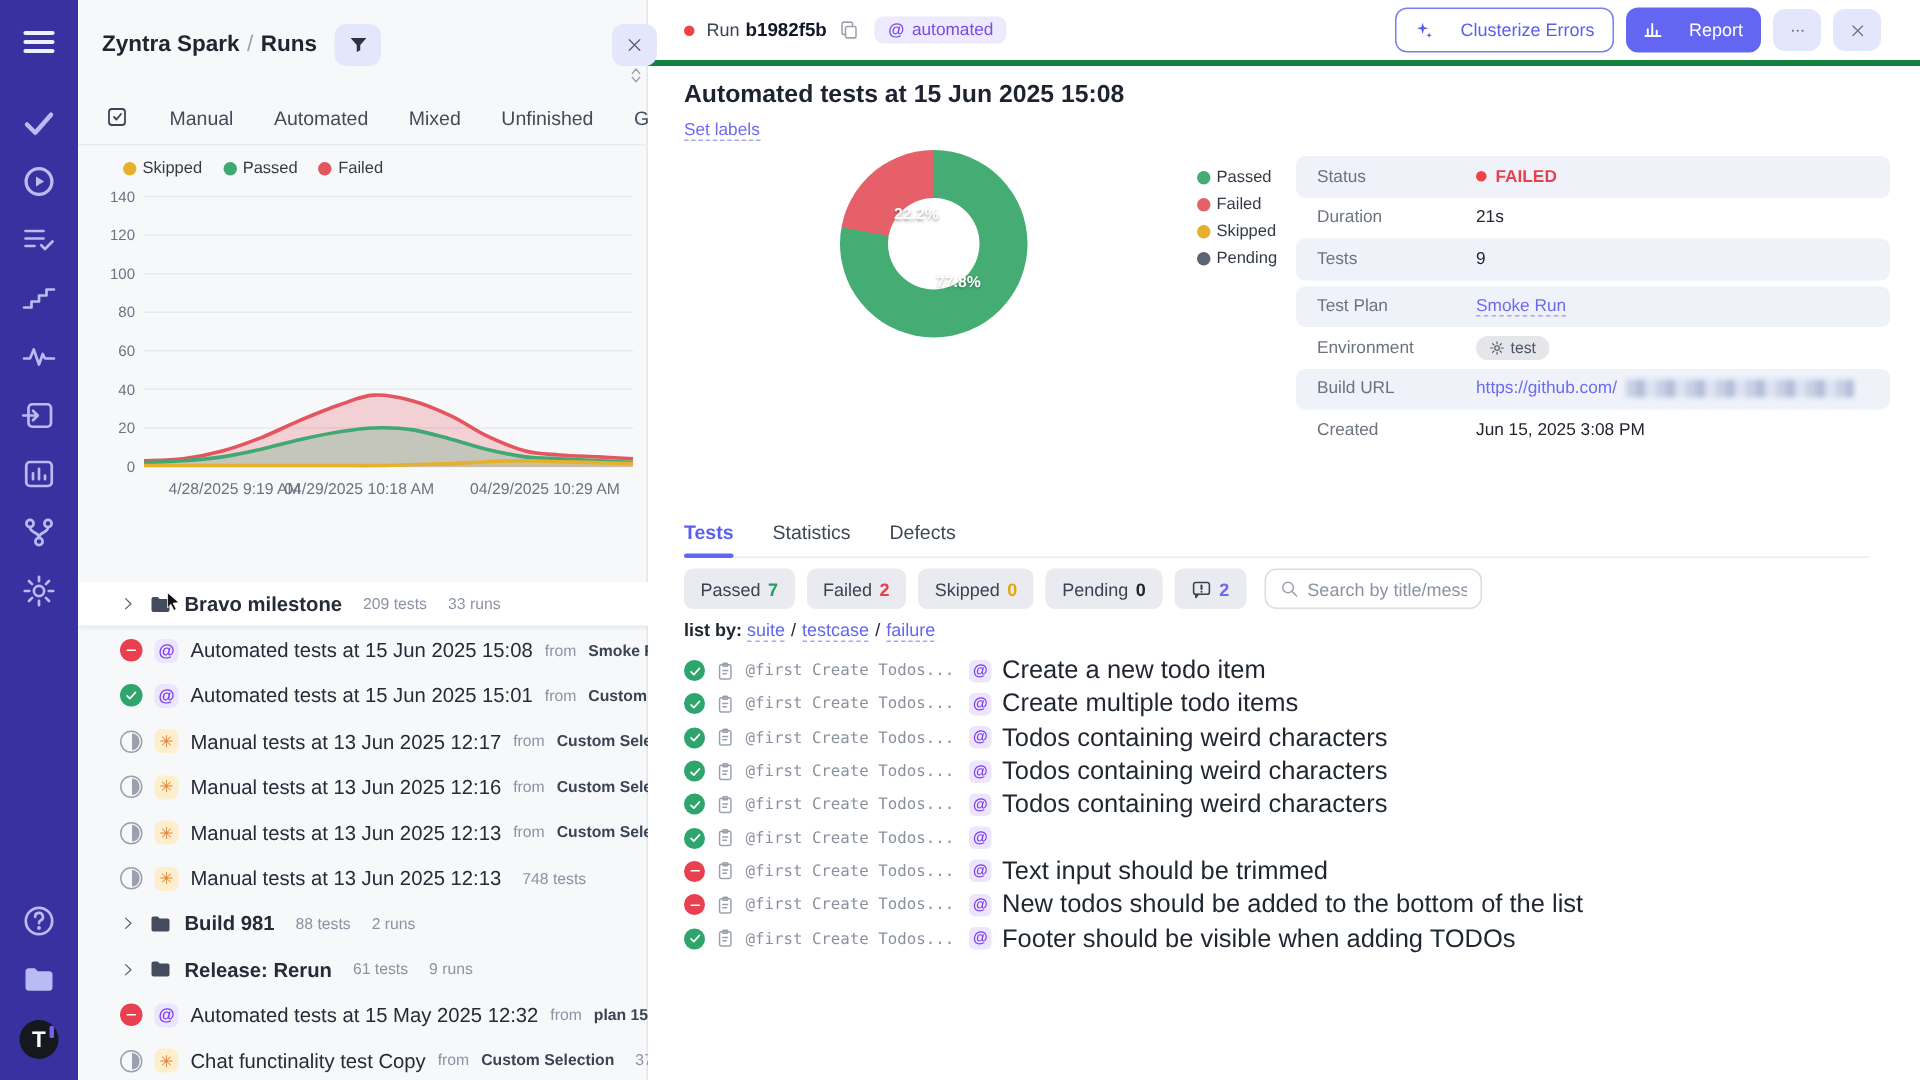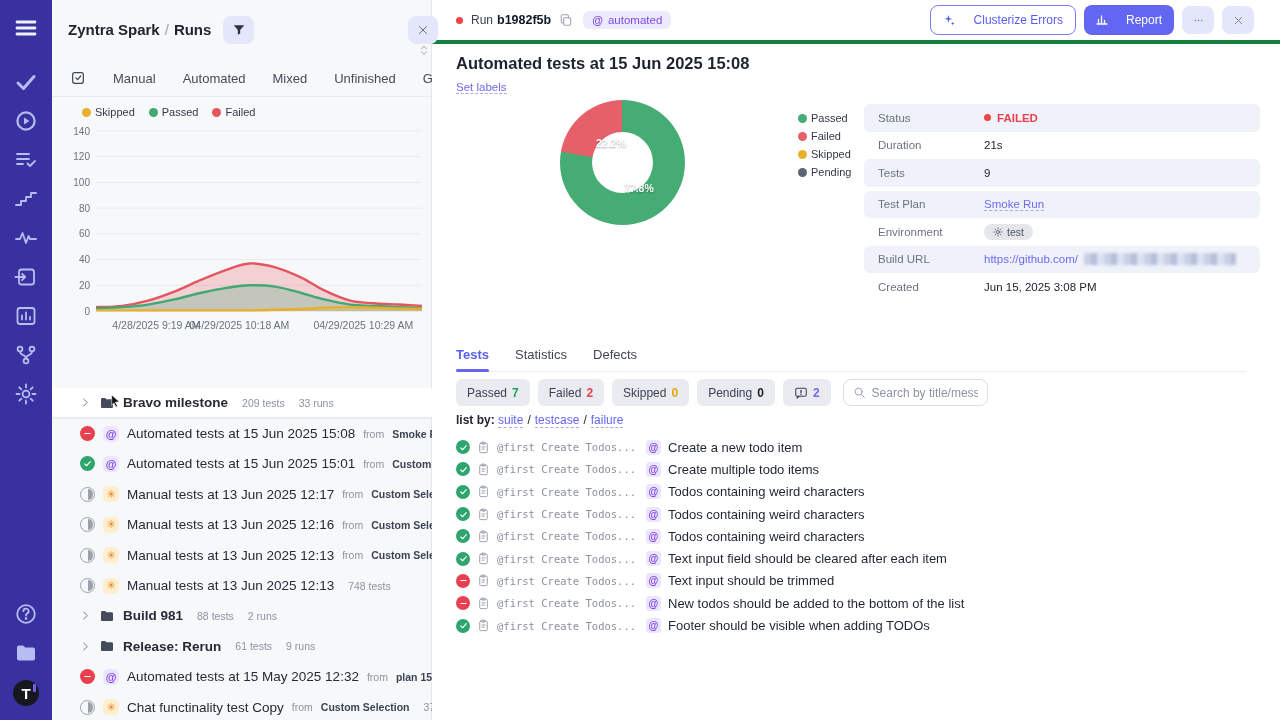--- a/index.html
+++ b/index.html
@@ -175,21 +175,21 @@
   #tests-list { position:absolute; left:24px; top:436px; width:800px; }
   .t-row { height:22.3px; display:flex; align-items:center; gap:7px; white-space:nowrap;
     cursor:pointer; }
   .t-row .st-ic { width:14px; height:14px; }
   .clip-ic { width:13px; height:13px; color:#9aa1ad; flex:0 0 auto; }
   .t-suite { font-family:"DejaVu Sans Mono", monospace; font-size:10.5px; color:#8a919e;
     width:142px; overflow:hidden; flex:0 0 auto; }
   .t-auto { width:15px; height:15px; border-radius:4px; background:#ece6fc; color:#7c3aed;
     font-size:10px; font-weight:bold; display:flex; align-items:center; justify-content:center;
     flex:0 0 auto; }
-  .t-title { font-size:13px; color:#1f2630; }
+  .t-title { font-size:17px; color:#1f2630; }
 </style>
 </head>
 <body>
 
 <nav id="rail">
     <div class="rail-btn menu"><span class="ic"><svg viewBox="0 0 24 24">
           <path d="M3 6h18M3 12h18M3 18h18" stroke-width="2.8"></path>
         </svg></span></div>
     <div class="rail-top">
       <div class="rail-btn"><span class="ic"><svg viewBox="0 0 24 24">
@@ -743,21 +743,20 @@
         </span>
         <span class="ic clip-ic">
           <svg viewBox="0 0 24 24" stroke-width="2">
             <rect x="5" y="4" width="14" height="17.5" rx="2"></rect>
             <rect x="9" y="2.2" width="6" height="3.6" rx="1"></rect>
             <path d="M9 11h6M9 15h4.5"></path>
           </svg>
         </span>
         <span class="t-suite">@first Create Todos...</span>
         <span class="t-auto">@</span>
-        <span class="t-title">Text input field should be cleared after each item</span>
       </div>
       <div class="t-row">
         <span class="st-ic st-failed">
           <span class="ic">
             <svg viewBox="0 0 24 24">
               <path d="M5 12h14"></path>
             </svg>
           </span>
         </span>
         <span class="ic clip-ic">

